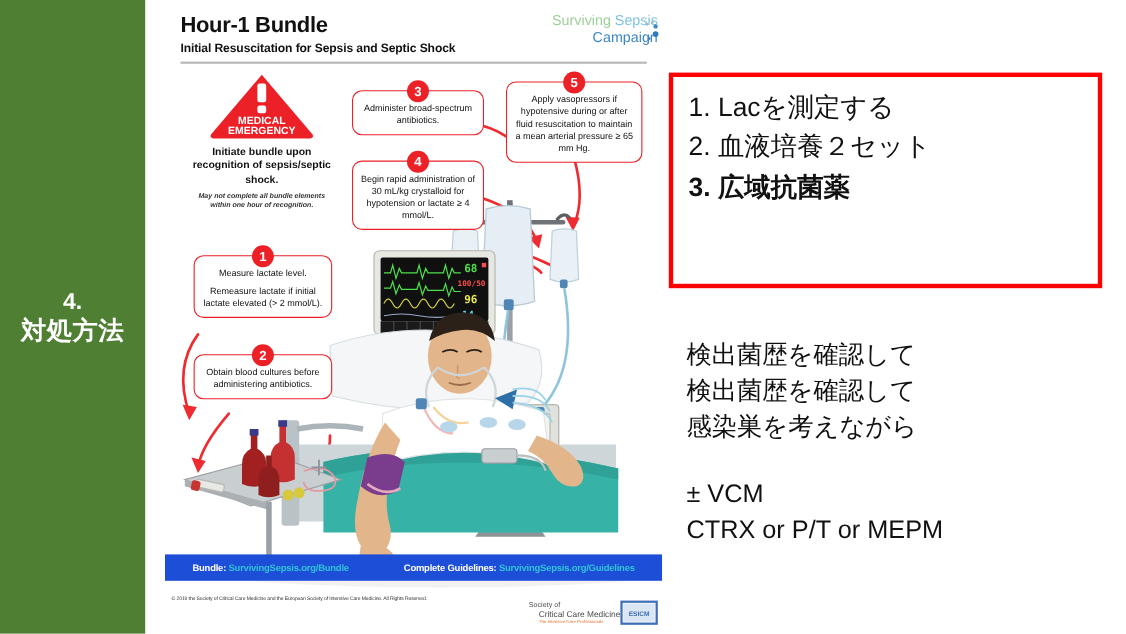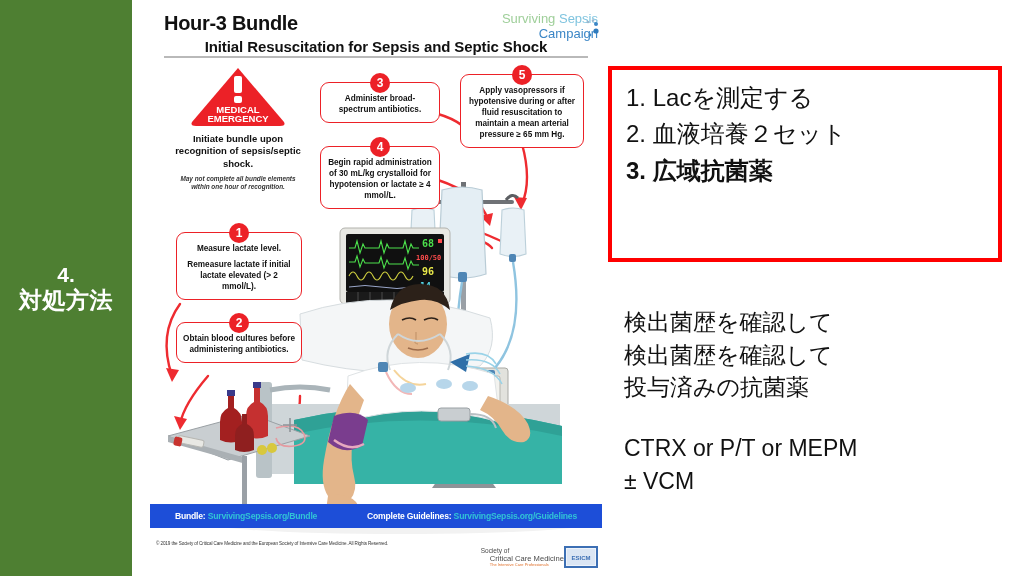--- a/index.html
+++ b/index.html
@@ -19,40 +19,40 @@
   .sidebar-num{font-size:21px;font-weight:bold;line-height:1.15;text-align:center;}
   .sidebar-title{font-size:23px;font-weight:bold;line-height:1.15;text-align:center;letter-spacing:0.5px;}
 
   
   .poster{
     position:absolute;left:150px;top:4px;width:452px;height:568px;
     background:#ffffff;overflow:hidden;
   }
   .poster-head{position:absolute;left:14px;top:8px;width:424px;}
   .poster-title{font-size:20px;font-weight:bold;color:#111;letter-spacing:-0.3px;}
-  .poster-sub{font-size:15px;font-weight:bold;color:#111;margin-top:3px;letter-spacing:-0.1px;text-align:center;}
+  .poster-sub{font-size:11px;font-weight:bold;color:#111;margin-top:3px;letter-spacing:-0.1px;}
   .rule{position:absolute;left:14px;top:52px;width:424px;height:2px;background:#b9b9b9;}
   .ssc-logo{position:absolute;right:4px;top:8px;text-align:right;line-height:1.12;}
   .ssc-l1{font-size:13px;}
   .ssc-l1 .sv{color:#9fcf9a;}
   .ssc-l1 .sp{color:#7fc4df;}
   .ssc-l2{font-size:13px;color:#3b86c6;}
   .dots{position:absolute;right:-2px;top:6px;width:16px;height:26px;}
 
   
   .emerg{position:absolute;left:22px;top:62px;width:132px;text-align:center;}
   .tri{position:relative;width:96px;height:62px;margin:0 auto;}
   .tri svg{display:block;}
   .emerg-txt{font-size:9.5px;font-weight:bold;color:#111;line-height:1.3;margin-top:5px;}
   .emerg-note{font-size:6.4px;font-style:italic;font-weight:bold;color:#333;line-height:1.3;margin-top:5px;}
 
   
   .cbox{position:absolute;border:1.6px solid #ec2127;border-radius:9px;background:#fff;
         text-align:center;box-sizing:border-box;padding:11px 6px 6px 6px;}
-  .cbox .ctext{font-size:8.2px;font-weight:bold;color:#111;line-height:1.33;}
+  .cbox .ctext{font-size:8.2px;font-weight:normal;color:#111;line-height:1.33;}
   .cbox .ctext .gap{display:block;height:5px;}
   .badge{position:absolute;left:50%;top:-10px;transform:translateX(-50%);
          width:20px;height:20px;border-radius:50%;background:#ec2127;color:#fff;
          font-size:12px;font-weight:bold;line-height:20px;text-align:center;}
 
   #box1{left:26px;top:228px;width:126px;}
   #box2{left:26px;top:318px;width:126px;}
   #box3{left:170px;top:78px;width:120px;}
   #box4{left:170px;top:142px;width:120px;}
   #box5{left:310px;top:70px;width:124px;}
@@ -93,21 +93,21 @@
 <div class="slide">
 
   <div class="sidebar">
     <div class="sidebar-num">4.</div>
     <div class="sidebar-title">対処方法</div>
   </div>
 
   <div class="poster">
 
     <div class="poster-head">
-      <div class="poster-title">Hour-3 Bundle</div>
+      <div class="poster-title">Hour-1 Bundle</div>
       <div class="poster-sub">Initial Resuscitation for Sepsis and Septic Shock</div>
     </div>
 
     <div class="ssc-logo">
       <div class="ssc-l1">
         <span class="sv">Surviving</span>
         <span class="sp">Sepsis</span>
       </div>
       <div class="ssc-l2">Campaign</div>
       <svg class="dots" viewBox="0 0 16 26">
@@ -379,19 +379,19 @@
 
   <div class="redbox">
     <div class="redline">1. Lacを測定する</div>
     <div class="redline">2. 血液培養２セット</div>
     <div class="redline strong">3. 広域抗菌薬</div>
   </div>
 
   <div class="notes">
     <div class="noteline">検出菌歴を確認して</div>
     <div class="noteline">検出菌歴を確認して</div>
-    <div class="noteline">投与済みの抗菌薬</div>
+    <div class="noteline">感染巣を考えながら</div>
     <div class="notes-gap"></div>
+    <div class="noteline">± VCM</div>
     <div class="noteline">CTRX or P/T or MEPM</div>
-    <div class="noteline">± VCM</div>
   </div>
 
 </div>
 
 </body></html>

